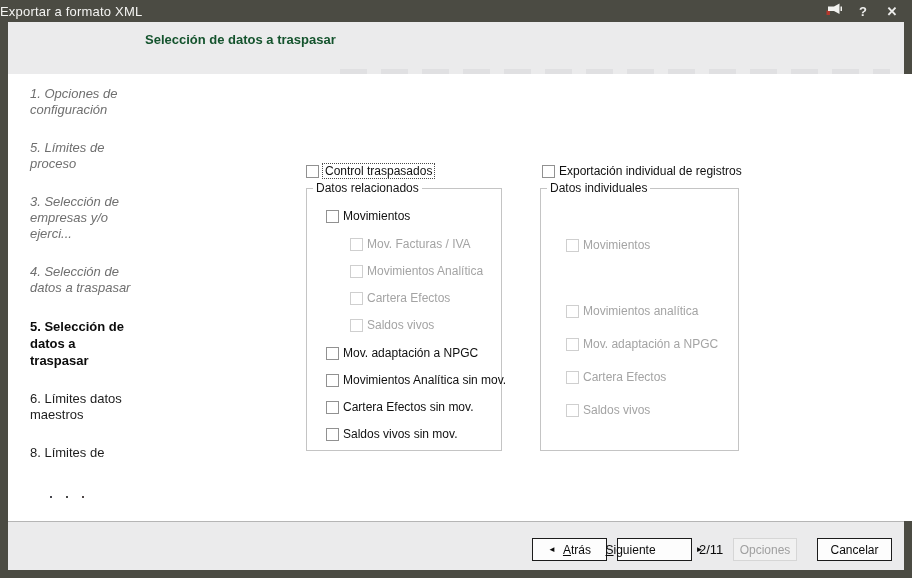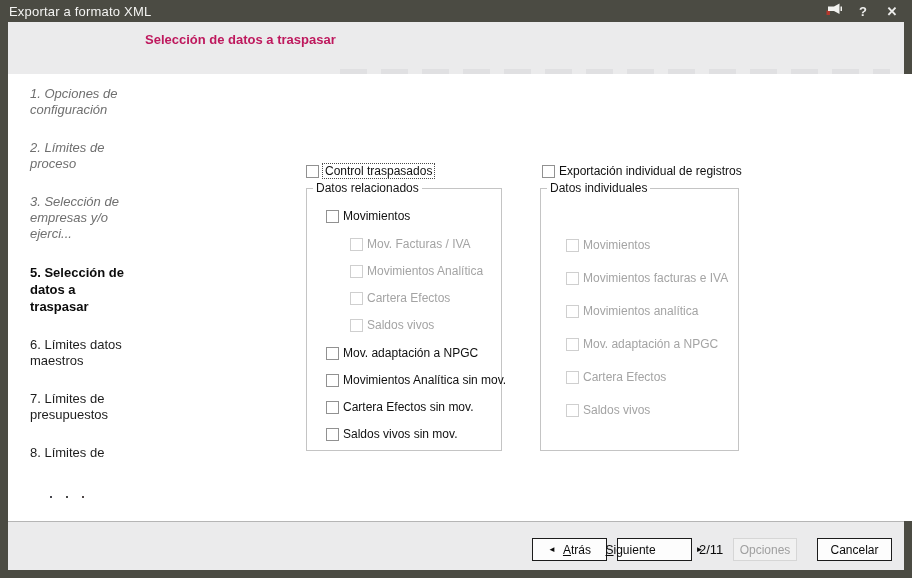--- a/index.html
+++ b/index.html
@@ -4,30 +4,30 @@
 <style>
   * { margin:0; padding:0; box-sizing:border-box; }
   html,body { width:912px; height:578px; }
   body { font-family:"Liberation Sans", sans-serif; }
 
   .window { position:relative; width:912px; height:578px; background:#4b4b43; overflow:hidden; }
 
   
   .titlebar { position:absolute; left:0; top:0; width:912px; height:22px;
               display:flex; align-items:center; color:#f4f4f2; font-size:13px; }
-  .titlebar .title { padding-left:9px; letter-spacing:.2px; }
+  .titlebar .title { letter-spacing:.2px; }
   .titlebar .tb-icons { margin-left:auto; display:flex; align-items:center; gap:13px; padding-right:12px; }
   .tb-icon { color:#eeeeec; font-size:13px; font-weight:bold; width:16px; text-align:center; cursor:default; }
 
   
   .client { position:absolute; left:8px; top:22px; width:896px; height:548px; background:#ebebec; }
 
   
   .header { position:absolute; left:0; top:0; width:896px; height:52px; background:#ebebec; }
-  .header .header-title { position:absolute; left:137px; top:10px; font-size:13px; font-weight:bold; color:#be185d; }
+  .header .header-title { position:absolute; left:137px; top:10px; font-size:13px; font-weight:bold; color:#14532d; }
   .tab-stubs { position:absolute; left:332px; bottom:0; width:550px; height:5px;
                background:repeating-linear-gradient(90deg,#e0e0e2 0 27px,transparent 27px 41px); }
 
   
   .sidebar { position:absolute; left:0; top:52px; width:165px; height:447px; background:#ffffff; overflow:hidden; }
   .steps { padding:12px 0 0 22px; width:126px; }
   .step { width:104px; font-size:13px; line-height:16px; margin-bottom:22px; }
   .step.done { color:#6f6f6f; font-style:italic; }
   .step.current { color:#0b0b0b; font-weight:bold; line-height:17px; }
   .step.upcoming { color:#1d1d1d; }
@@ -83,25 +83,25 @@
   <div class="client">
 
     <div class="header">
       <span class="header-title">Selección de datos a traspasar</span>
       <span class="tab-stubs"></span>
     </div>
 
     <div class="sidebar">
       <div class="steps">
         <div class="step done">1. Opciones de configuración</div>
-        <div class="step done">2. Límites de proceso</div>
+        <div class="step done">5. Límites de proceso</div>
         <div class="step done">3. Selección de empresas y/o ejerci...</div>
+        <div class="step done">4. Selección de datos a traspasar</div>
         <div class="step current">5. Selección de datos a traspasar</div>
         <div class="step upcoming">6. Límites datos maestros</div>
-        <div class="step upcoming">7. Límites de presupuestos</div>
         <div class="step upcoming">8. Límites de</div>
       </div>
       <span class="clipped-dots"></span>
     </div>
 
     <div class="content">
 
       <div class="cb-row" style="left:161px; top:90px;">
         <span class="cb"></span>
         <span class="cb-label focused">Control traspasados</span>
@@ -151,24 +151,20 @@
           <span class="cb-label">Saldos vivos sin mov.</span>
         </div>
       </div>
 
       <div class="groupbox" style="left:395px; top:114px; width:199px; height:263px;">
         <span class="group-title">Datos individuales</span>
 
         <div class="cb-row disabled" style="left:25px; top:49px;">
           <span class="cb"></span>
           <span class="cb-label">Movimientos</span>
-        </div>
-        <div class="cb-row disabled" style="left:25px; top:82px;">
-          <span class="cb"></span>
-          <span class="cb-label">Movimientos facturas e IVA</span>
         </div>
         <div class="cb-row disabled" style="left:25px; top:115px;">
           <span class="cb"></span>
           <span class="cb-label">Movimientos analítica</span>
         </div>
         <div class="cb-row disabled" style="left:25px; top:148px;">
           <span class="cb"></span>
           <span class="cb-label">Mov. adaptación a NPGC</span>
         </div>
         <div class="cb-row disabled" style="left:25px; top:181px;">

